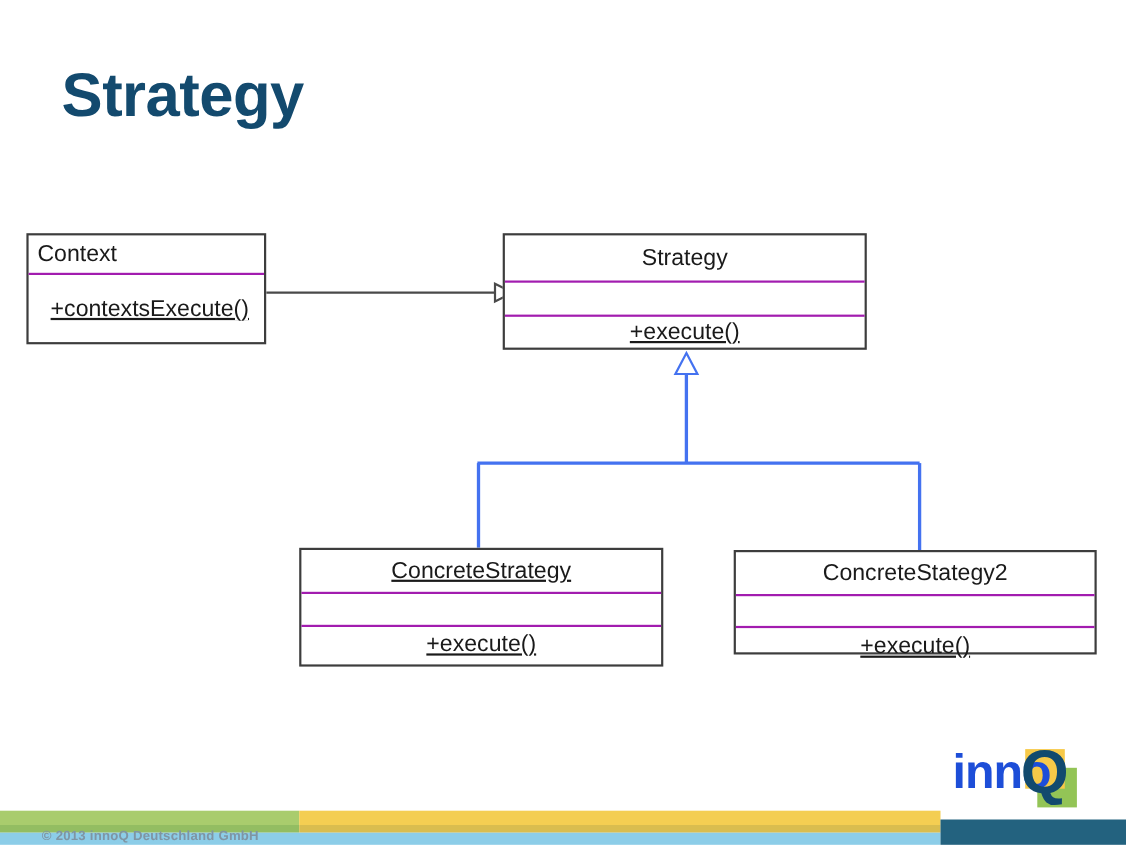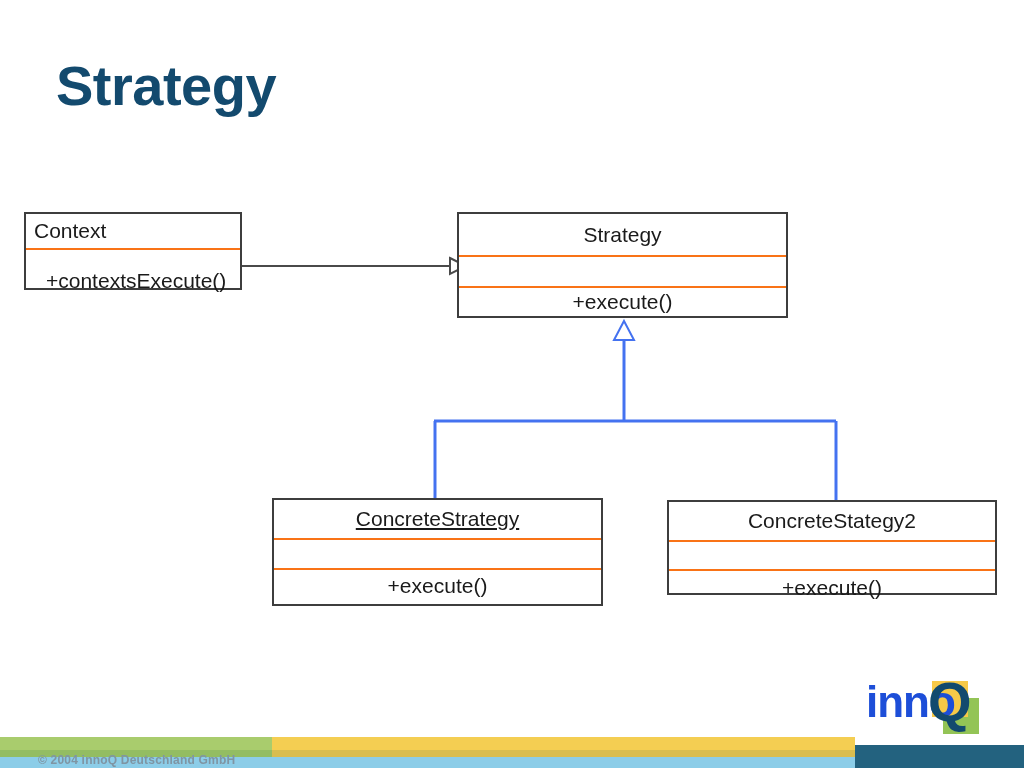--- a/index.html
+++ b/index.html
@@ -59,35 +59,36 @@
   .uml-compartment {
     box-sizing: border-box;
     display: flex;
     align-items: center;
     color: #1a1a1a;
     font-size: 21px;
     overflow: hidden;
     white-space: nowrap;
   }
   .uml-compartment.divider-top {
-    border-top: 2px solid #f97316;
+    border-top: 2px solid #a21caf;
+    text-decoration: underline;
   }
   .center-text {
     justify-content: center;
   }
   .left-text {
     justify-content: flex-start;
   }
 
   
   #class-context {
     left: 24px;
     top: 212px;
     width: 218px;
-    height: 78px;
+    height: 101px;
   }
   #class-context .c-name {
     height: 34px;
     padding-left: 8px;
     font-size: 21px;
   }
   #class-context .c-ops {
     height: 63px;
     padding-left: 20px;
     font-size: 21px;
@@ -277,21 +278,21 @@
     </div>
   </div>
 
   <div id="footer">
     <div class="bar" id="bar-green-top"></div>
     <div class="bar" id="bar-green-bottom"></div>
     <div class="bar" id="bar-yellow-top"></div>
     <div class="bar" id="bar-yellow-bottom"></div>
     <div class="bar" id="bar-lightblue"></div>
     <div class="bar" id="bar-darkblue"></div>
-    <div id="copyright">© 2004 innoQ Deutschland GmbH</div>
+    <div id="copyright">© 2013 innoQ Deutschland GmbH</div>
   </div>
 
   <div id="logo">
     <div id="logo-square-green"></div>
     <div id="logo-square-yellow"></div>
     <div id="logo-text-inno">inno</div>
     <div id="logo-text-q">Q</div>
   </div>
 
 </div>

